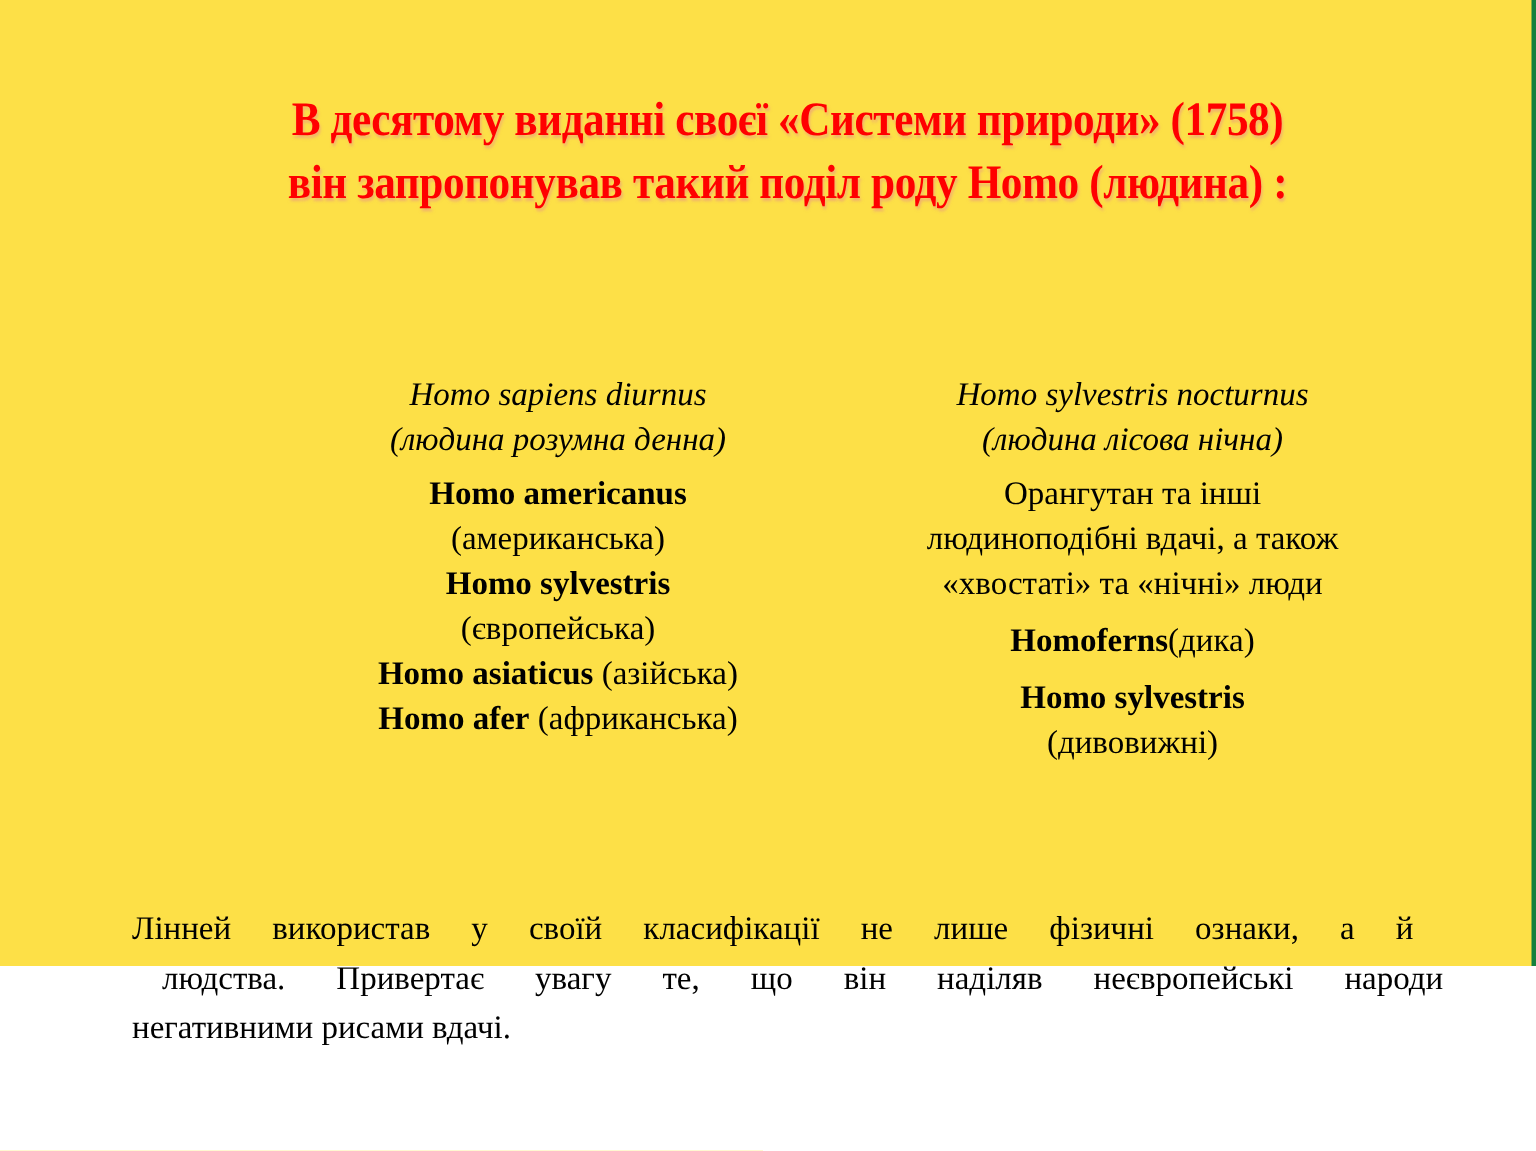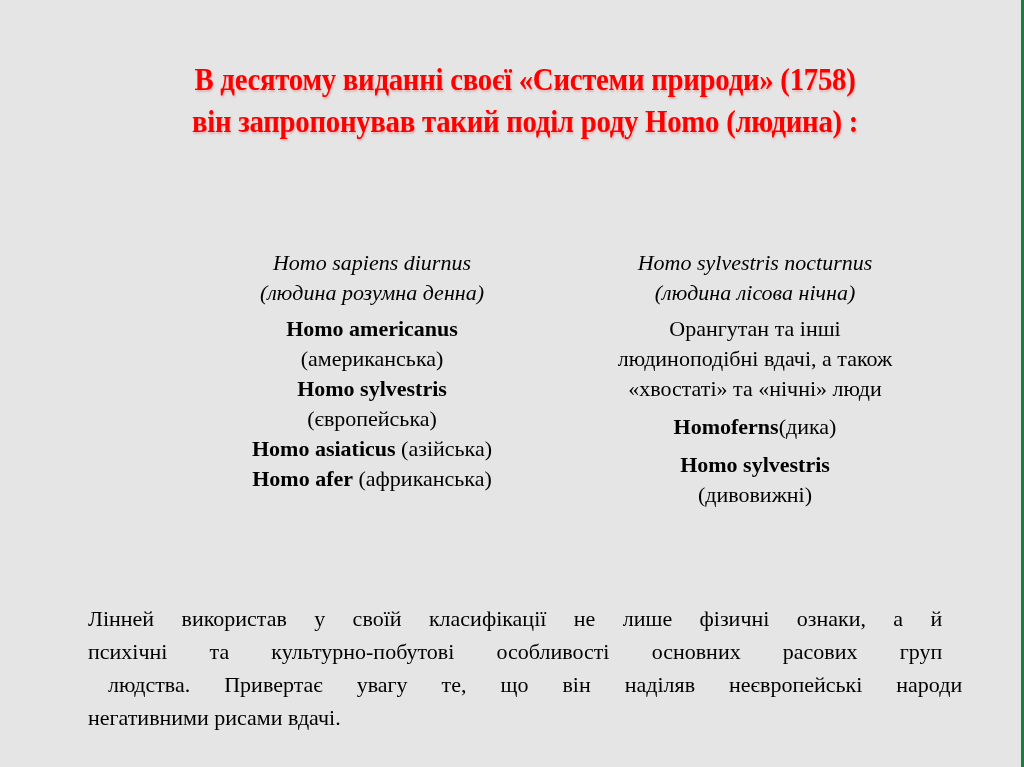--- a/index.html
+++ b/index.html
@@ -12,22 +12,22 @@
       height: 767px;
       position: relative;
       overflow: hidden;
       font-family: "Liberation Serif", "DejaVu Serif", serif;
       color: #000000;
     }
     .slide {
       position: absolute;
       left: 0; top: 0;
       width: 1021px;
-      height: 767px;
-      background: #e5e5e5;
+      height: 644px;
+      background: #fde047;
       border-right: 4px solid #15803d;
     }
     .title {
       position: absolute;
       left: 60px;
       width: 930px;
       top: 58px;
       text-align: center;
       font-weight: bold;
       font-size: 32px;
@@ -130,18 +130,17 @@
     <span class="entry">«хвостаті» та «нічні» люди</span>
     <span class="spacer"></span>
     <span class="entry"><b>Homoferns</b><span>(дика)</span></span>
     <span class="spacer"></span>
     <span class="entry b">Homo sylvestris</span>
     <span class="entry">(дивовижні)</span>
   </div>
 
   <div class="paragraph">
     <span class="pline" style="display: block; word-spacing: 21.9px;">Лінней використав у своїй класифікації не лише фізичні ознаки, а й</span>
-    <span class="pline" style="display: block; word-spacing: 36.6667px;">психічні та культурно-побутові особливості основних расових груп</span>
     <span class="pline" style="display: block; word-spacing: 28.5px; margin-left: 20px;">людства. Привертає увагу те, що він наділяв неєвропейські народи</span>
     <span class="pline last">негативними рисами вдачі.</span>
   </div>
 
 </div>
 
 </body></html>

